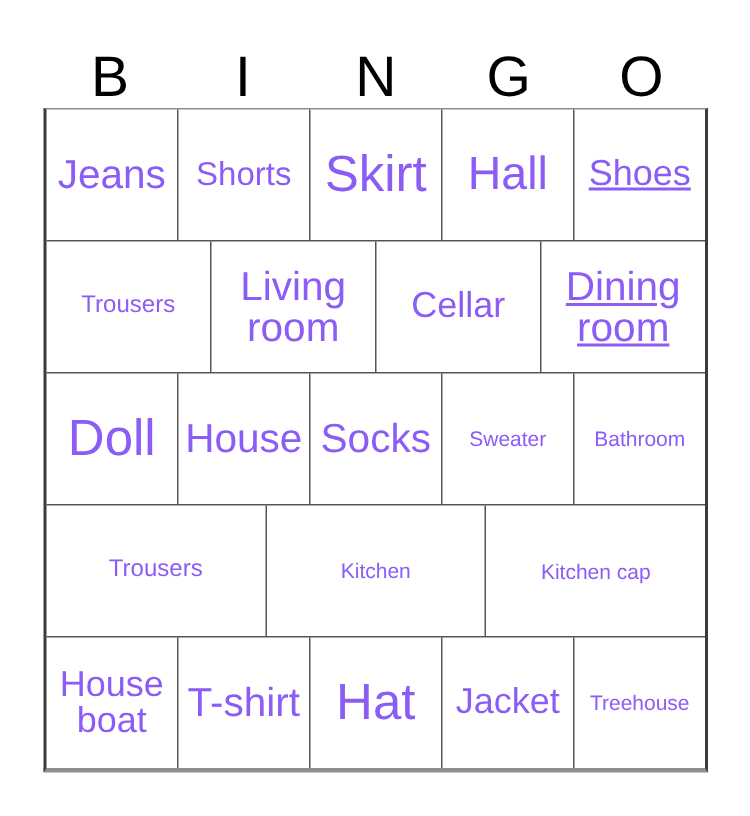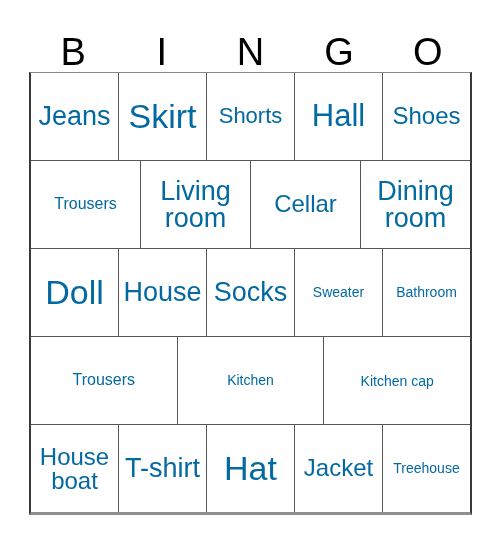--- a/index.html
+++ b/index.html
@@ -82,21 +82,21 @@
     overflow: hidden;
   }
   .cell + .cell {
     border-left: 1.5px solid #555555;
   }
   .cell-text {
     display: block;
     width: 100%;
     line-height: 1.04;
     font-weight: 400;
-    color: #0369a1;
+    color: #8b5cf6;
     word-break: normal;
     overflow-wrap: break-word;
     hyphens: none;
     user-select: none;
   }
 
   
   .fs-xxl  { font-size: 34px; }
   .fs-xl   { font-size: 31px; }
   .fs-lg   { font-size: 27px; }
@@ -122,45 +122,45 @@
     <div class="header-letter">O</div>
   </div>
 
   <div id="bingo-grid">
 
     <div class="grid-row">
       <div class="cell">
           <span class="cell-text fs-lg" style="white-space: nowrap;">Jeans</span>
         </div>
       <div class="cell">
+          <span class="cell-text fs-sm" style="white-space: nowrap;">Shorts</span>
+        </div>
+      <div class="cell">
           <span class="cell-text fs-xxl" style="white-space: nowrap;">Skirt</span>
         </div>
       <div class="cell">
-          <span class="cell-text fs-sm" style="white-space: nowrap;">Shorts</span>
-        </div>
-      <div class="cell">
           <span class="cell-text fs-xl" style="white-space: nowrap;">Hall</span>
         </div>
       <div class="cell">
-          <span class="cell-text fs-md" style="white-space: nowrap;">Shoes</span>
+          <span class="cell-text fs-md" style="white-space: nowrap; text-decoration: underline;">Shoes</span>
         </div>
     </div>
 
     <div class="grid-row">
       <div class="cell">
           <span class="cell-text fs-xxs" style="white-space: nowrap;">Trousers</span>
         </div>
       <div class="cell two-line">
           <span class="cell-text fs-lg" style="white-space: normal;">Living room</span>
         </div>
       <div class="cell">
           <span class="cell-text fs-md" style="white-space: nowrap;">Cellar</span>
         </div>
       <div class="cell two-line">
-          <span class="cell-text fs-lg" style="white-space: normal;">Dining room</span>
+          <span class="cell-text fs-lg" style="white-space: normal; text-decoration: underline;">Dining room</span>
         </div>
     </div>
 
     <div class="grid-row">
       <div class="cell">
           <span class="cell-text fs-xxl" style="white-space: nowrap;">Doll</span>
         </div>
       <div class="cell">
           <span class="cell-text fs-lg" style="white-space: nowrap;">House</span>
         </div>

